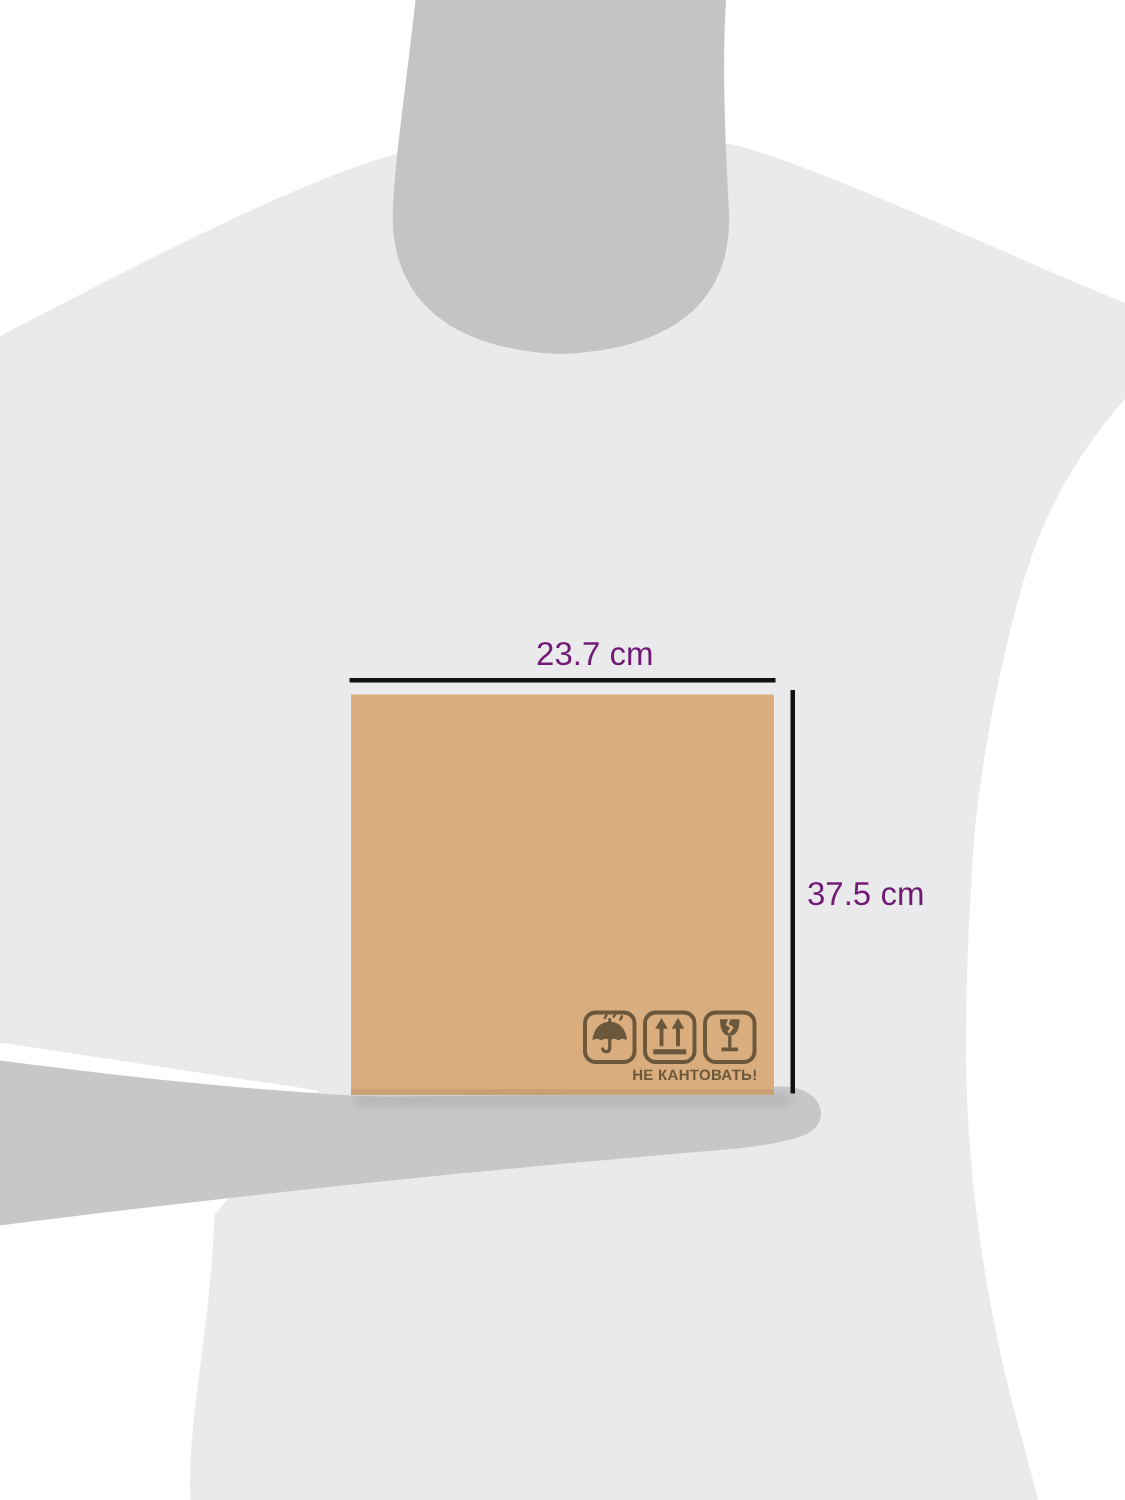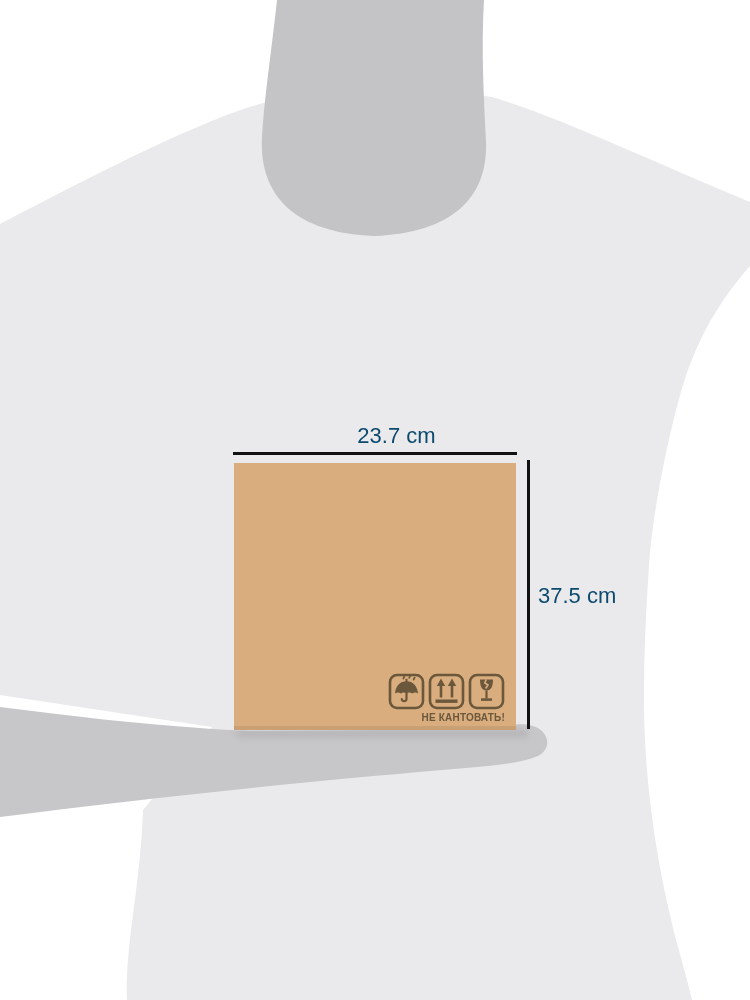--- a/index.html
+++ b/index.html
@@ -24,21 +24,21 @@
   }
   .icons{display:flex;gap:3px;}
   .icon{display:block;width:37px;height:37px;}
   .icon svg{display:block;width:37px;height:37px;}
   .handling-text{
     font-size:10px;font-weight:700;line-height:10px;
     letter-spacing:0.2px;color:#6b583c;white-space:nowrap;
   }
   
   .dim-label{
-    position:absolute;color:#0c4a6e;font-size:22px;line-height:24px;white-space:nowrap;
+    position:absolute;color:#701a75;font-size:22px;line-height:24px;white-space:nowrap;
   }
   .dim-label.w{
     left:234px;top:424px;width:283px;text-align:center;
     transform:translateX(21px);
   }
   .dim-label.h{left:538px;top:584px;}
   .dim-line-h{
     position:absolute;left:233px;top:452px;width:284px;height:3px;background:#111;
   }
   .dim-line-v{

